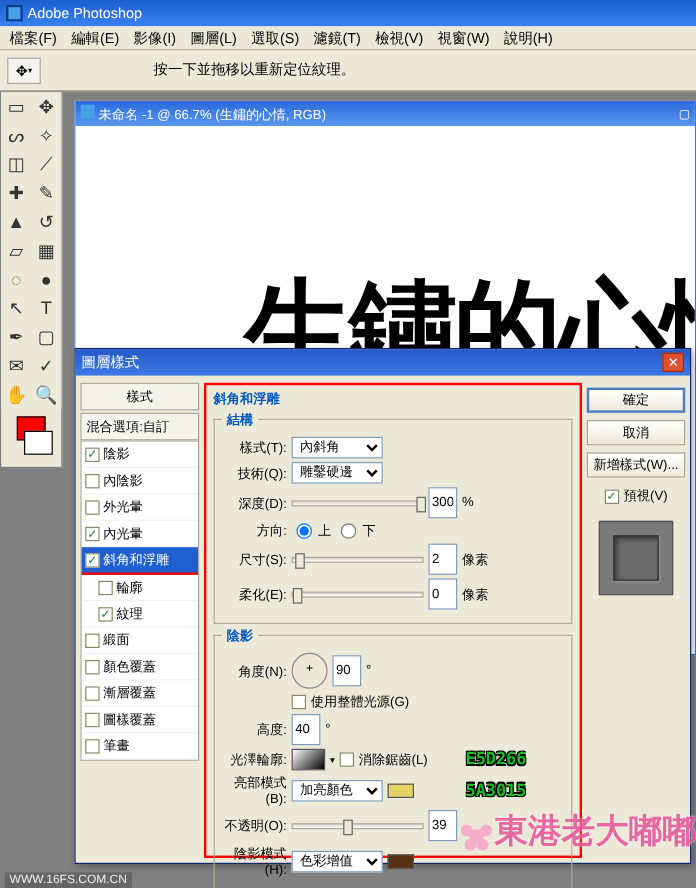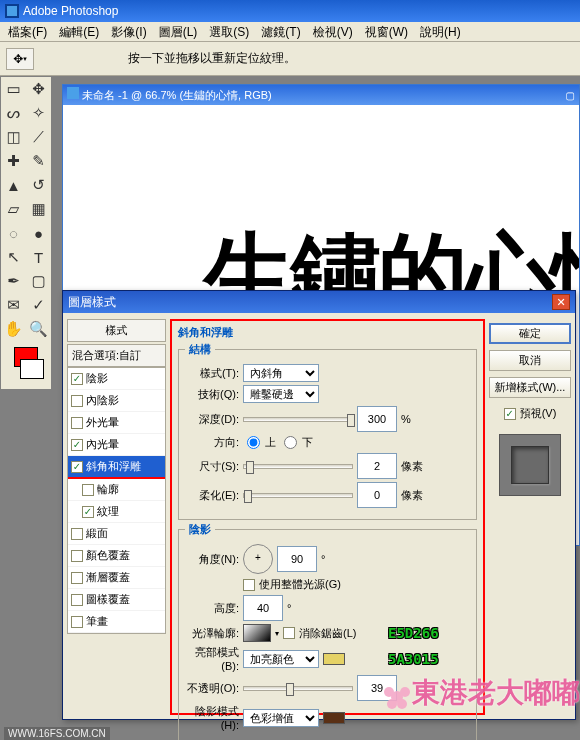--- a/index.html
+++ b/index.html
@@ -46,21 +46,21 @@
   .red-frame { border:2px solid #ff0000; padding:4px 6px 6px; height:396px; position:relative;}
 
   fieldset { border:1px solid #aca899; padding:4px 6px 8px; margin-bottom:2px; }
   legend { font-size:11px; color:#0058c0; padding:0 4px; font-weight:bold;}
   .group-head { font-size:11px; color:#0058c0; font-weight:bold; margin-bottom:2px;}
   .row { display:flex; align-items:center; gap:4px; font-size:11px; margin:3px 0; }
   .row label { width:54px; text-align:right; }
   .sel { border:1px solid #7f9db9; background:#fff; font-size:11px; padding:1px 2px; width:76px; height:18px;}
   .slider { flex:1; height:5px; background:linear-gradient(#d6d3c6,#fff); border:1px solid #aca899; position:relative; max-width:110px;}
   .thumb { position:absolute; top:-4px; width:8px; height:13px; background:#ece9d8; border:1px solid #666; }
-  .nbox { width:40px; height:16px; border:1px solid #7f9db9; background:#fff; font-size:11px; text-align:center; padding:12px 2px;}
+  .nbox { width:24px; height:16px; border:1px solid #7f9db9; background:#fff; font-size:11px; text-align:left; padding:12px 2px;}
   input[type=radio]{margin:0 1px 0 4px;}
 
   .actions-col { width:82px; display:flex; flex-direction:column; gap:6px; align-items:stretch; padding-top:4px;}
   .btn { border:1px solid #aca899; background:linear-gradient(#fff,#ece9d8); font-size:11px; height:21px; }
   .btn.default { border:2px solid #4a7ac8; }
   .preview-box { width:62px; height:62px; background:#7a7a7a; border:1px solid #555; margin:4px auto 0; display:flex; align-items:center; justify-content:center; }
   .preview-inner { width:38px; height:38px; background:#6a6a6a; border:1px solid #333; box-shadow: inset 2px 2px 4px rgba(0,0,0,.5), 1px 1px 2px rgba(255,255,255,.2);}
 
   .hex-label { position:absolute; font-size:14px; font-weight:bold; color:#17c020; text-shadow:1px 1px #000,-1px -1px #000,1px -1px #000,-1px 1px #000; font-family:monospace; }
   .swatch-sm { width:22px; height:12px; border:1px solid #555; display:inline-block;}

